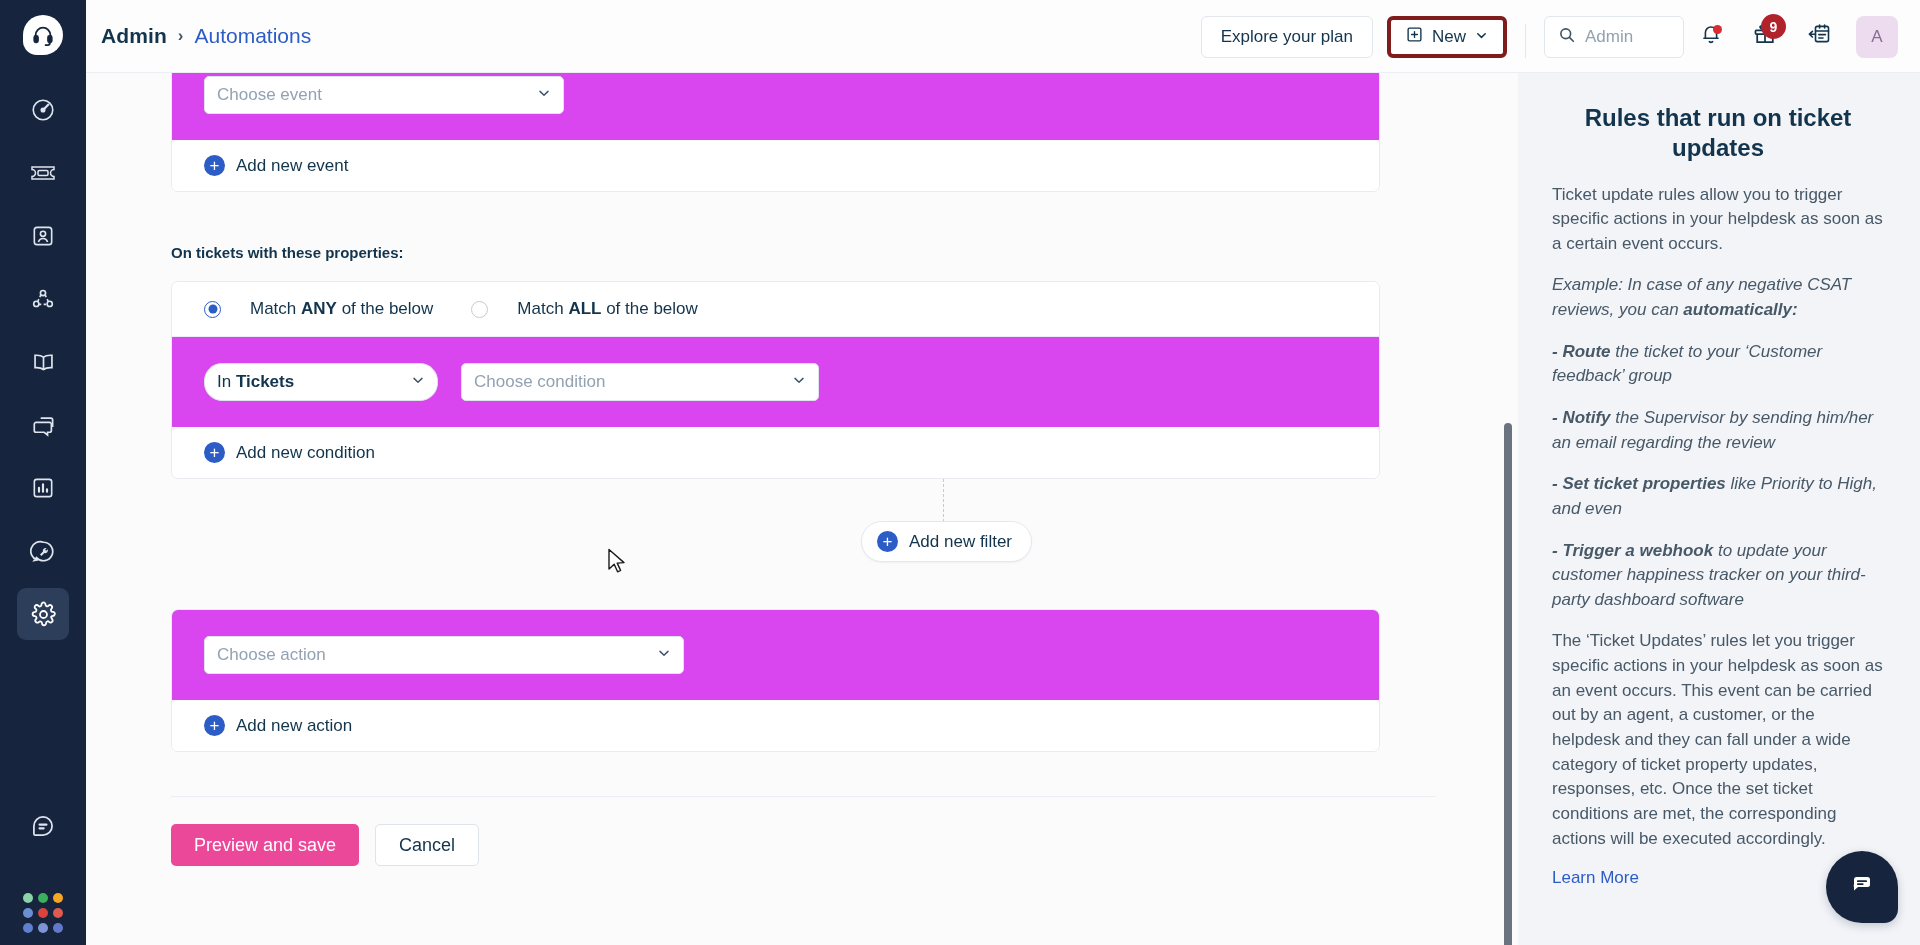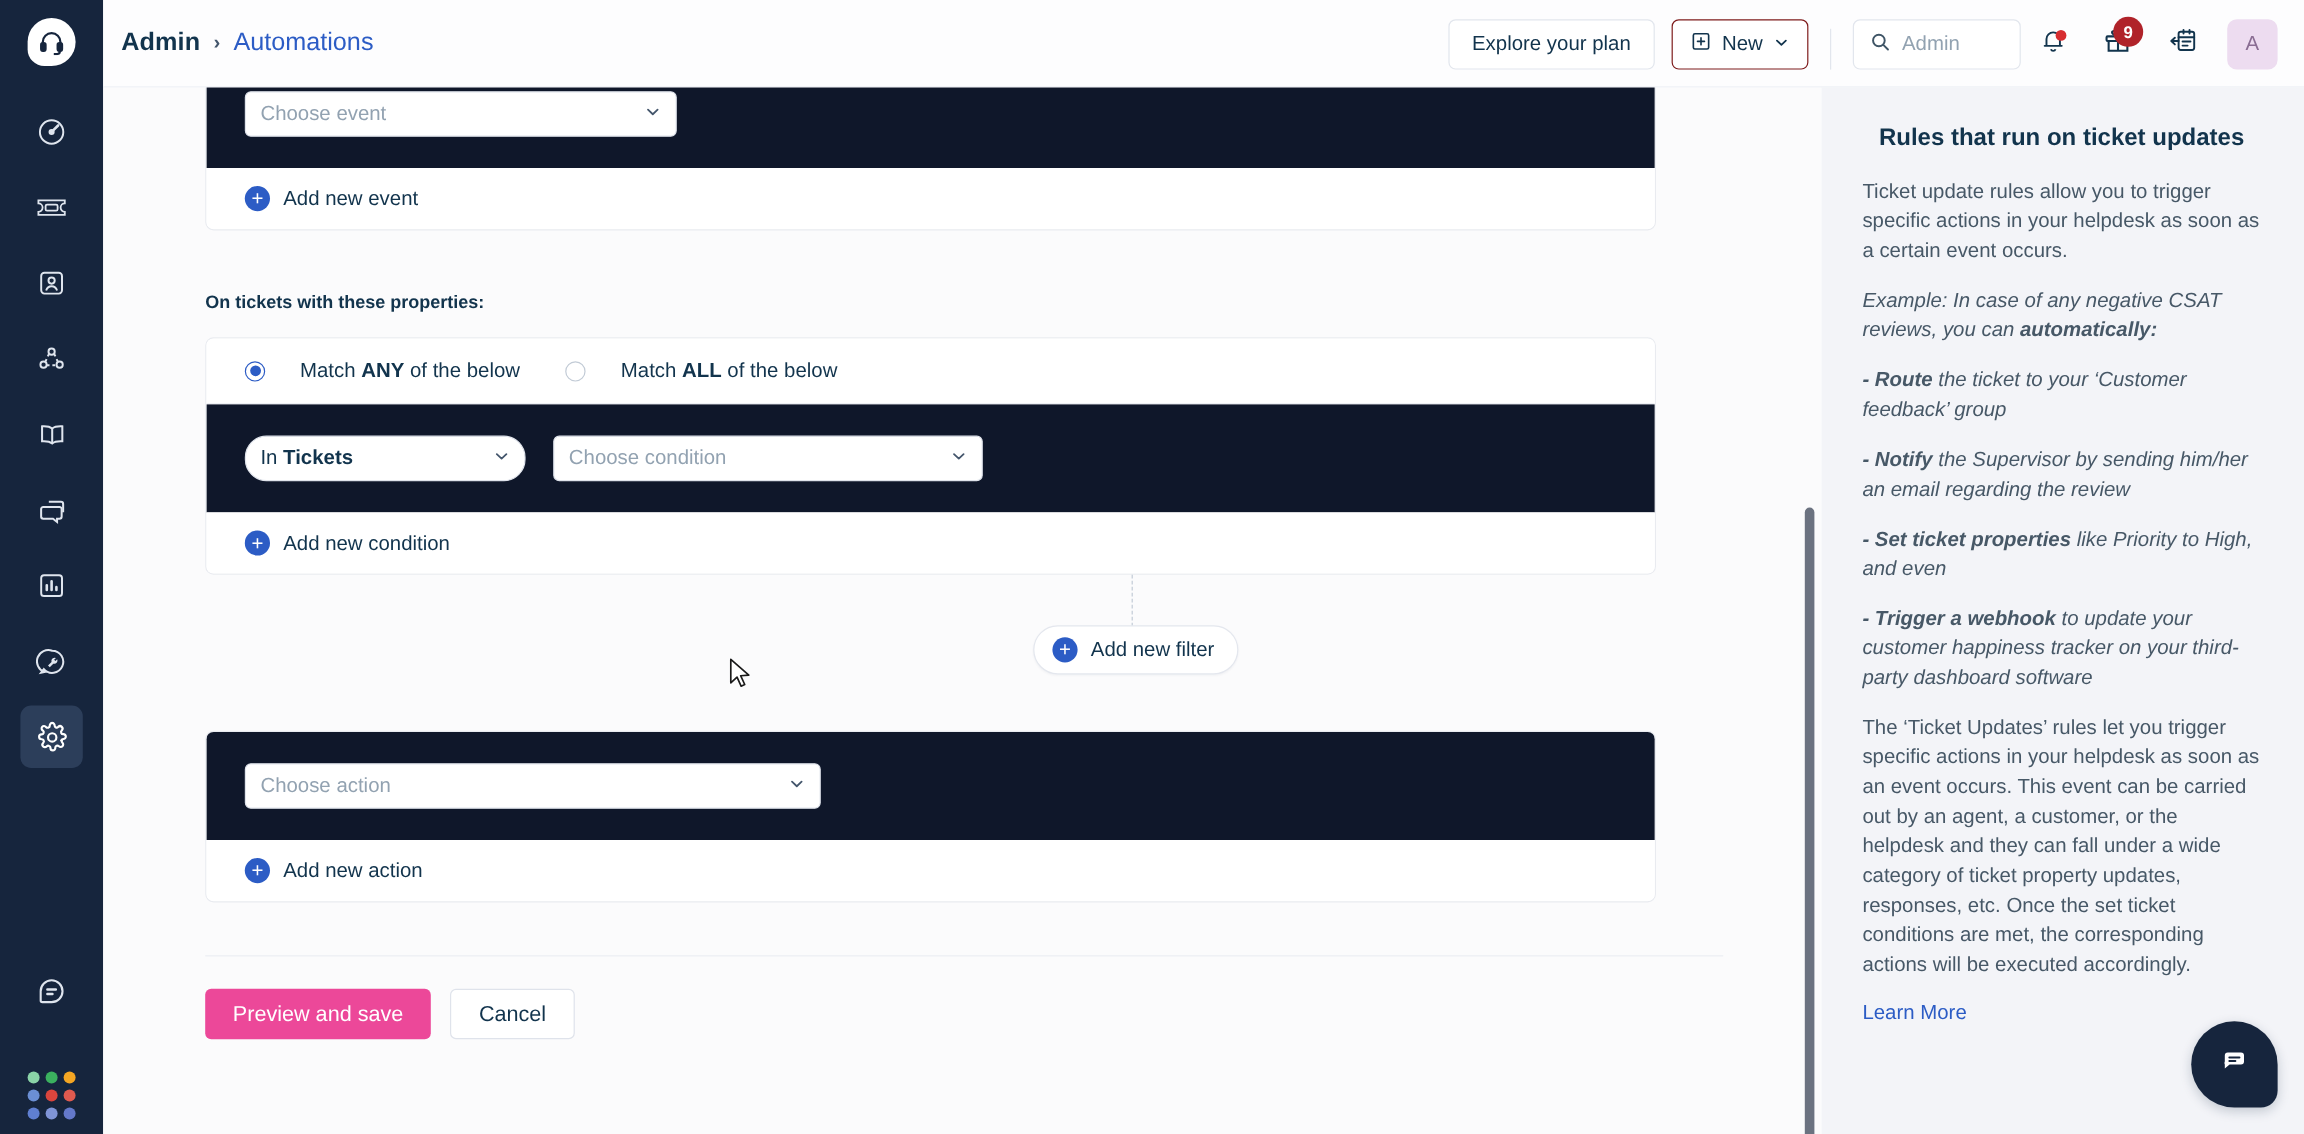--- a/index.html
+++ b/index.html
@@ -53,21 +53,21 @@
   .crumb-sep { font-size: 17px; color: #44566c; font-weight: 700; }
   .crumb-cur { font-size: 21px; color: #2c5cc5; font-weight: 400; }
   .header-right { margin-left: auto; display: flex; align-items: flex-end; padding-right: 22px; gap: 0; }
   .btn-plan {
     height: 42px; padding: 0 19px; border: 1px solid #e2e6ed; border-radius: 6px;
     background: #fff; font-size: 17px; color: #12344d; font-weight: 400;
     display: flex; align-items: center; cursor: pointer;
   }
   .btn-new {
     height: 42px; padding: 0 15px; margin-left: 14px;
-    border: 1px solid #7f1d1d; border-radius: 6px; background: #fff;
+    border: 4px solid #7f1d1d; border-radius: 6px; background: #fff;
     font-size: 17px; color: #12344d; display: flex; align-items: center; gap: 9px; cursor: pointer;
   }
   .hdr-divider { width: 1px; height: 34px; background: #e2e6ed; margin: 0 18px; }
   .search-box {
     height: 42px; width: 140px; border: 1px solid #e2e6ed; border-radius: 6px; background: #fff;
     display: flex; align-items: center; gap: 9px; padding: 0 13px; cursor: text;
   }
   .search-box .ph { font-size: 17px; color: #92a2b1; }
   .hdr-icon { position: relative; width: 54px; height: 44px; display: flex; align-items: center; justify-content: center; cursor: pointer; }
   .red-dot { position: absolute; width: 9px; height: 9px; border-radius: 50%; background: #d72d30; top: 11px; right: 16px; }
@@ -86,21 +86,21 @@
   #main-scroll {
     position: absolute; left: 86px; top: 73px; width: 1432px; height: 872px;
     background: #fbfbfc; overflow: hidden;
   }
   .content-col { width: 1293px; margin-left: 85px; position: relative; }
 
   .card {
     border: 1px solid #e9ebf0; border-radius: 7px; background: #fff;
     width: 1209px; overflow: hidden;
   }
-  .card-body { background: #0f172a; padding: 22px 32px; }
+  .card-body { background: #d946ef; padding: 22px 32px; }
   .card-foot { background: #fff; padding: 15px 32px; display: flex; align-items: center; }
 
   .sel {
     height: 38px; border: 1px solid #dfe3eb; border-radius: 5px; background: #fff;
     display: flex; align-items: center; padding: 0 12px; cursor: pointer;
     font-size: 17px; position: relative;
   }
   .sel .ph { color: #92a2b1; }
   .sel .val { color: #12344d; }
   .sel .val b { font-weight: 700; }
@@ -152,21 +152,21 @@
     position: absolute; right: 6px; top: 350px; width: 8px; height: 570px;
     background: #6b7280; border-radius: 5px; cursor: pointer;
   }
 
   
   #right-panel {
     position: absolute; left: 1518px; top: 73px; width: 402px; height: 872px;
     background: #f3f4f8; padding: 30px 36px 0 34px; overflow: hidden;
   }
   .rp-title {
-    font-size: 20px; font-weight: 700; color: #12344d; line-height: 1.24;
+    font-size: 24px; font-weight: 700; color: #12344d; line-height: 1.24;
     text-align: center; margin-bottom: 20px;
   }
   .rp-p { font-size: 17px; color: #475867; line-height: 1.45; margin-bottom: 17px; }
   .rp-p.ital { font-style: italic; }
   .rp-p b { font-weight: 700; }
   .rp-link { font-size: 17px; color: #2c5cc5; cursor: pointer; }
 
   
   #chat-widget {
     position: absolute; right: 22px; bottom: 22px; width: 72px; height: 72px;

